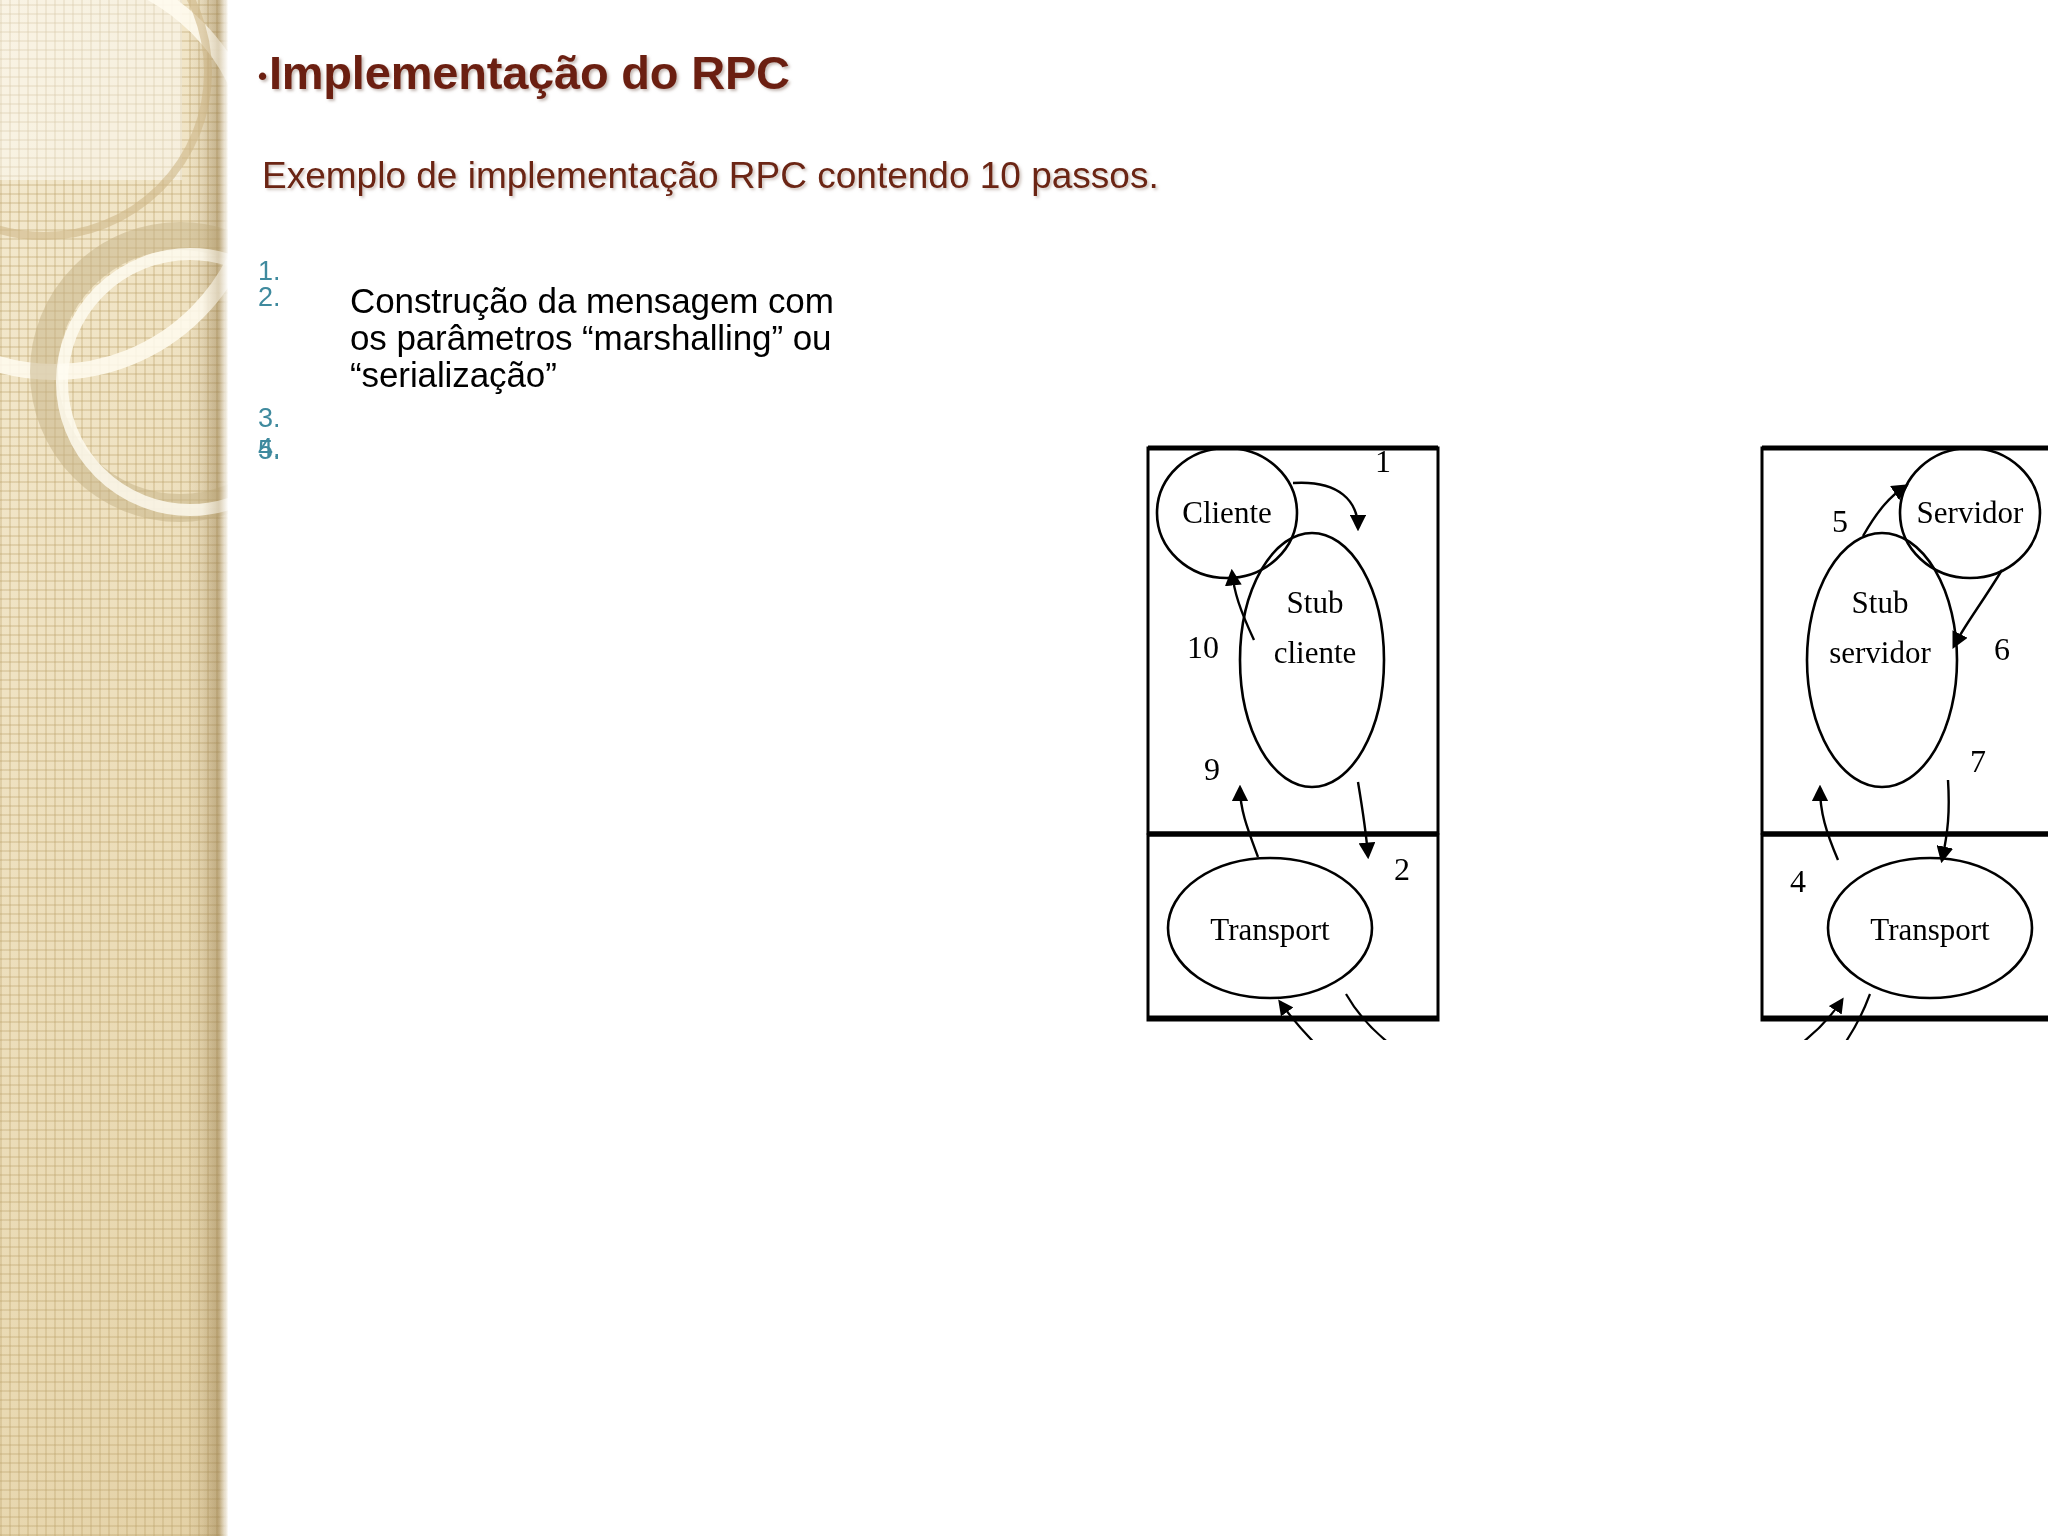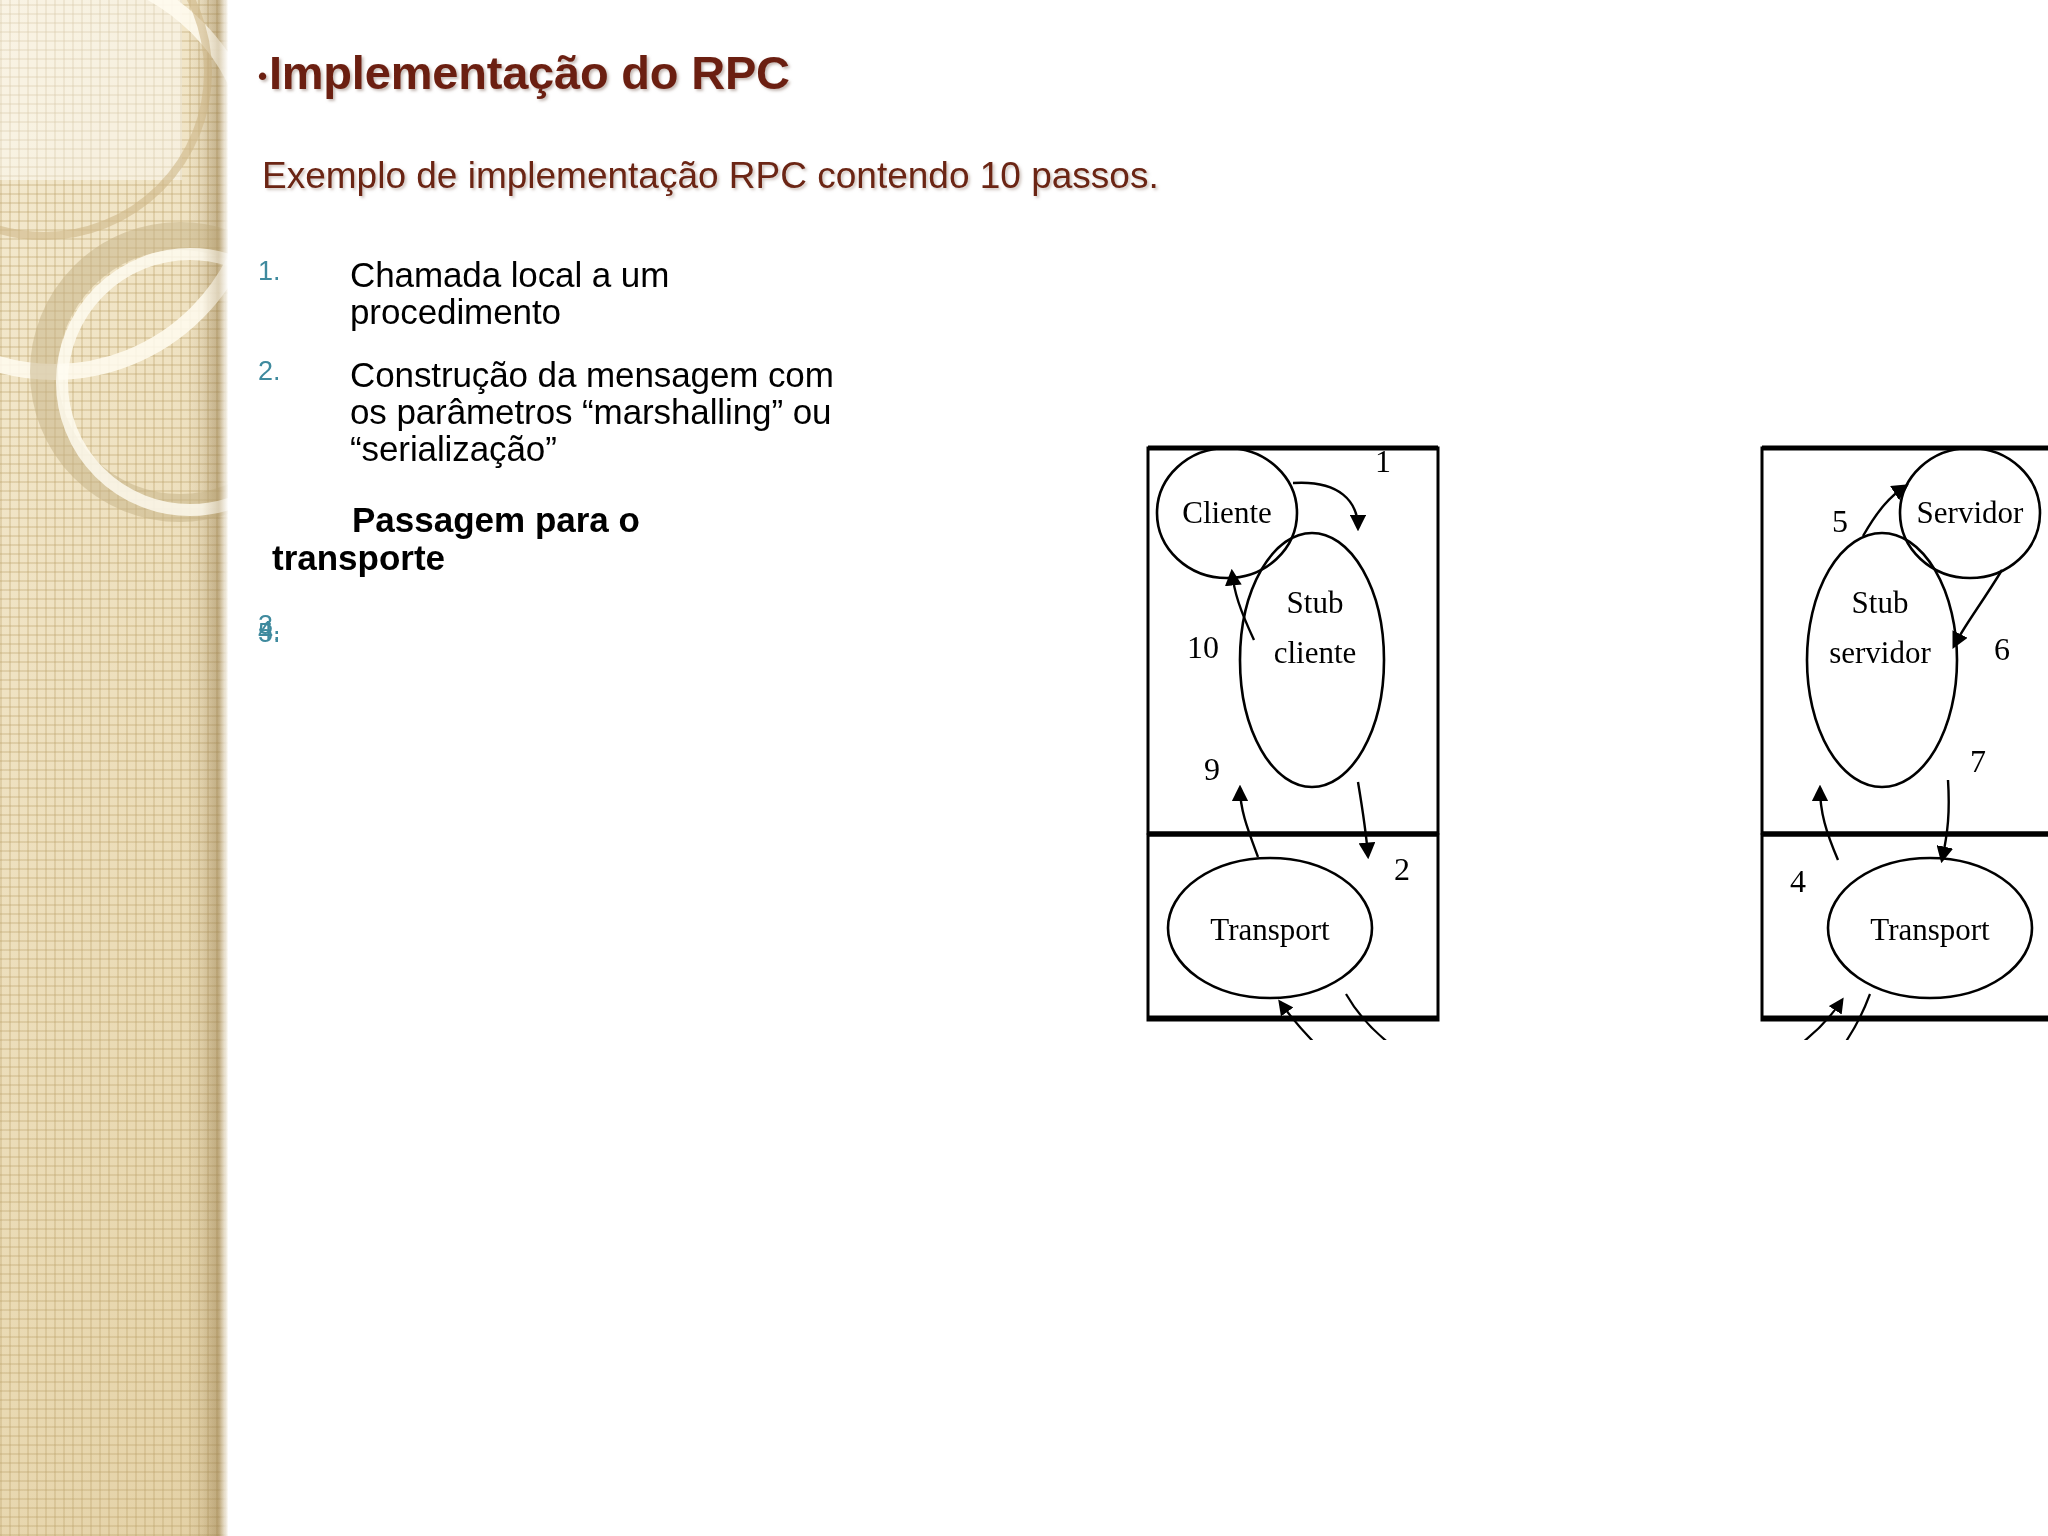--- a/index.html
+++ b/index.html
@@ -102,29 +102,27 @@
 </div>
 
 <div id="title"><span class="bullet">•</span><span>Implementação do RPC</span></div>
 
 <div id="subtitle">Exemplo de implementação RPC contendo 10 passos.</div>
 
 <div id="list">
 
   <div class="item">
     <span class="num">1.</span>
-    <div class="txt">Chamada local a um procedimento</div>
   </div>
 
   <div class="item" style="margin-bottom:10px;">
     <span class="num">2.</span>
     <div class="txt">Construção da mensagem com os parâmetros “marshalling” ou “serialização”</div>
   </div>
 
-  <div class="callout"><span class="ind"></span><span>Passagem para o</span><br><span>transporte</span></div>
 
   <div class="item" style="margin-bottom:40px;">
     <span class="num">3.</span>
   </div>
 
   <div class="item" style="margin-bottom:42px;">
     <span class="num">4.</span>
   </div>
 
   <div class="item">

